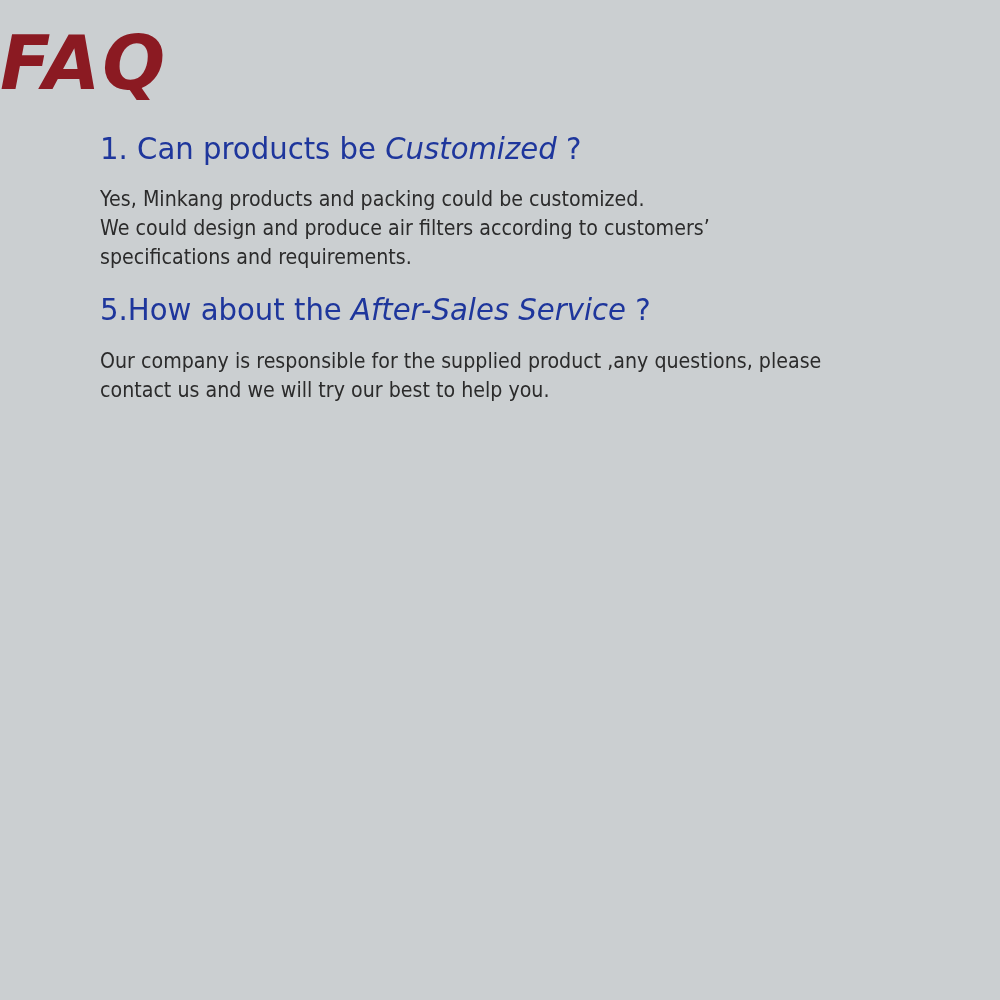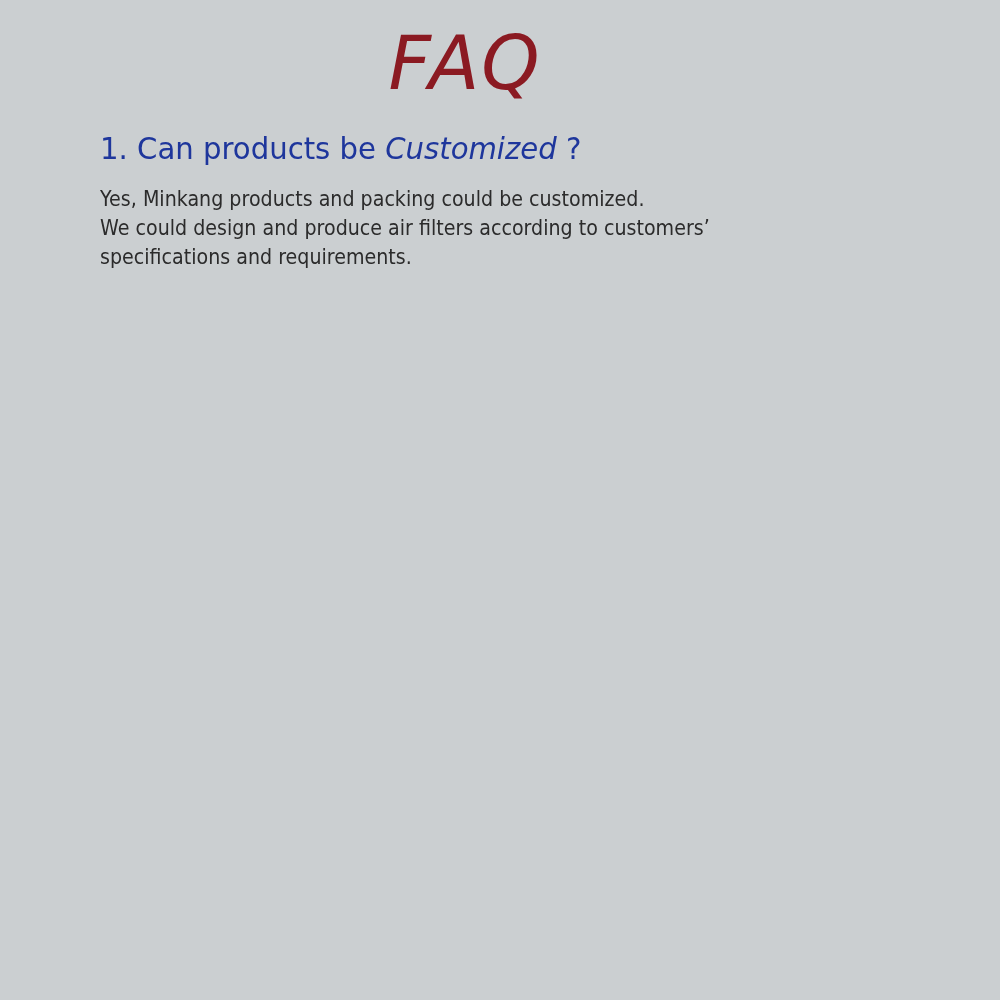--- a/index.html
+++ b/index.html
@@ -21,24 +21,23 @@
     height: 1000px;
     background: #cbcfd1;
   }
 
   
   .faq-title {
     position: absolute;
     left: 0;
     top: 26px;
     width: 930px;
-    text-align: center;
     font-family: "DejaVu Sans", sans-serif;
     font-style: italic;
-    font-weight: 400;
+    font-weight: 700;
     font-size: 74px;
     letter-spacing: 2px;
     color: #8b1a22;
     line-height: 1;
     user-select: none;
   }
 
   
   .logo-block {
     position: absolute;
@@ -133,15 +132,20 @@
     <div class="qa-block">
       <div class="question q1"><span>1. Can products be </span><span class="em">Customized</span><span> ?</span></div>
       <div class="answer a1">Yes, Minkang products and packing could be customized.
 We could design and produce air filters according to customers’
 specifications and requirements.</div>
     </div>
 
 
 
 
+    <div class="qa-block">
+      <div class="question q5"><span>5.How about the </span><span class="em">After-Sales Service</span><span> ?</span></div>
+      <div class="answer a5">Our company is responsible for the supplied product ,any questions, please
+contact us and we will try our best to help you.</div>
+    </div>
 
   </div>
 </div>
 
 </body></html>

